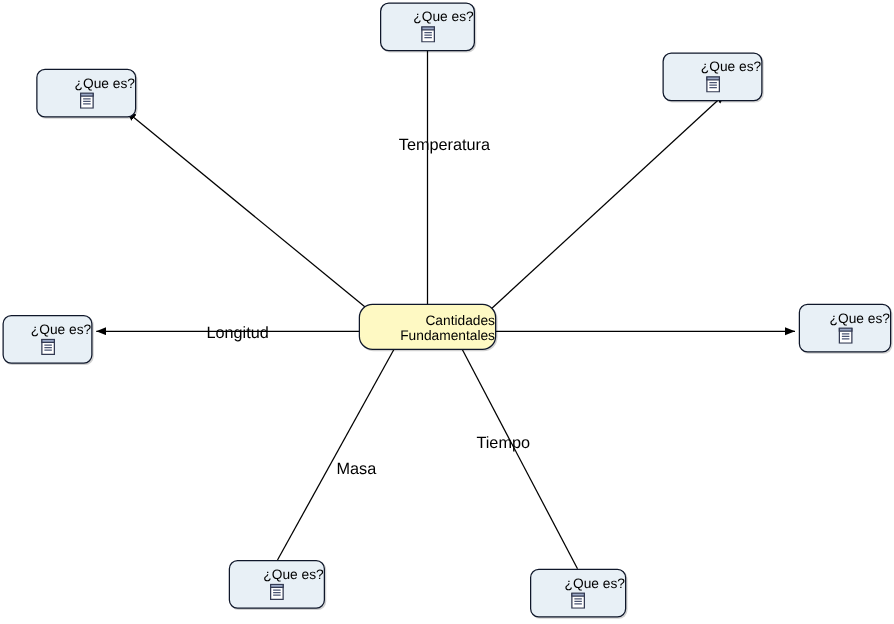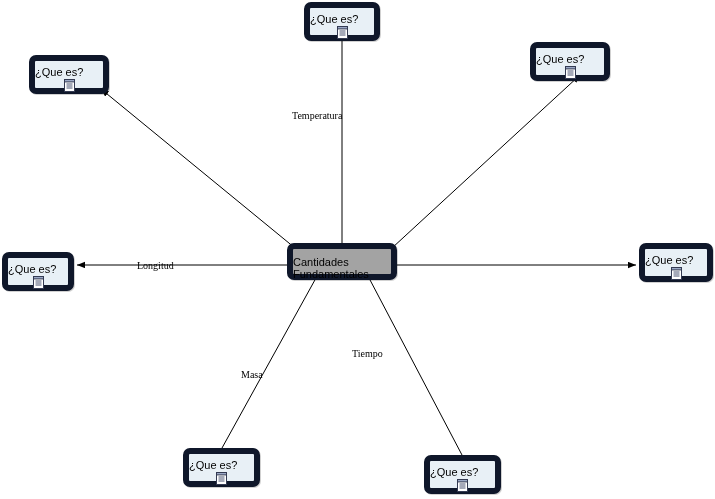--- a/index.html
+++ b/index.html
@@ -20,53 +20,53 @@
     left: 0;
     top: 0;
     width: 715px;
     height: 499px;
     pointer-events: none;
   }
   .node {
     position: absolute;
     box-sizing: border-box;
     background: #e8f0f6;
-    border: 6px solid #0f172a;
+    border: 1px solid #0f172a;
     border-radius: 7px;
-    text-align: left;
+    text-align: right;
     color: #000000;
     font-size: 11px;
     line-height: 12px;
     padding-top: 5px;
     padding-bottom: 2px;
     box-shadow: 1px 1px 0 rgba(0,0,0,0.18);
   }
   .node .label {
     display: block;
     white-space: pre-line;
   }
   .node.center {
-    background: #a3a3a3;
+    background: #fef9c3;
     font-size: 11px;
     padding-top: 7px;
+    border-radius: 11px;
   }
   .node .glyph {
     display: block;
     margin: 1px auto 0 auto;
     width: 13px;
     height: 13px;
   }
   .edge-label {
     position: absolute;
-    font-size: 10px;
+    font-size: 13px;
     line-height: 13px;
     color: #000000;
-    text-align: left;
+    text-align: right;
     white-space: pre-line;
-    font-family: Liberation Serif, serif;
   }
 </style>
 </head>
 <body>
 
 <div id="canvas">
 
   <svg class="edges" viewBox="0 0 715 499">
     <defs>
       <marker id="arrow" markerWidth="9" markerHeight="9" refX="8" refY="3.2" orient="auto" markerUnits="strokeWidth">

